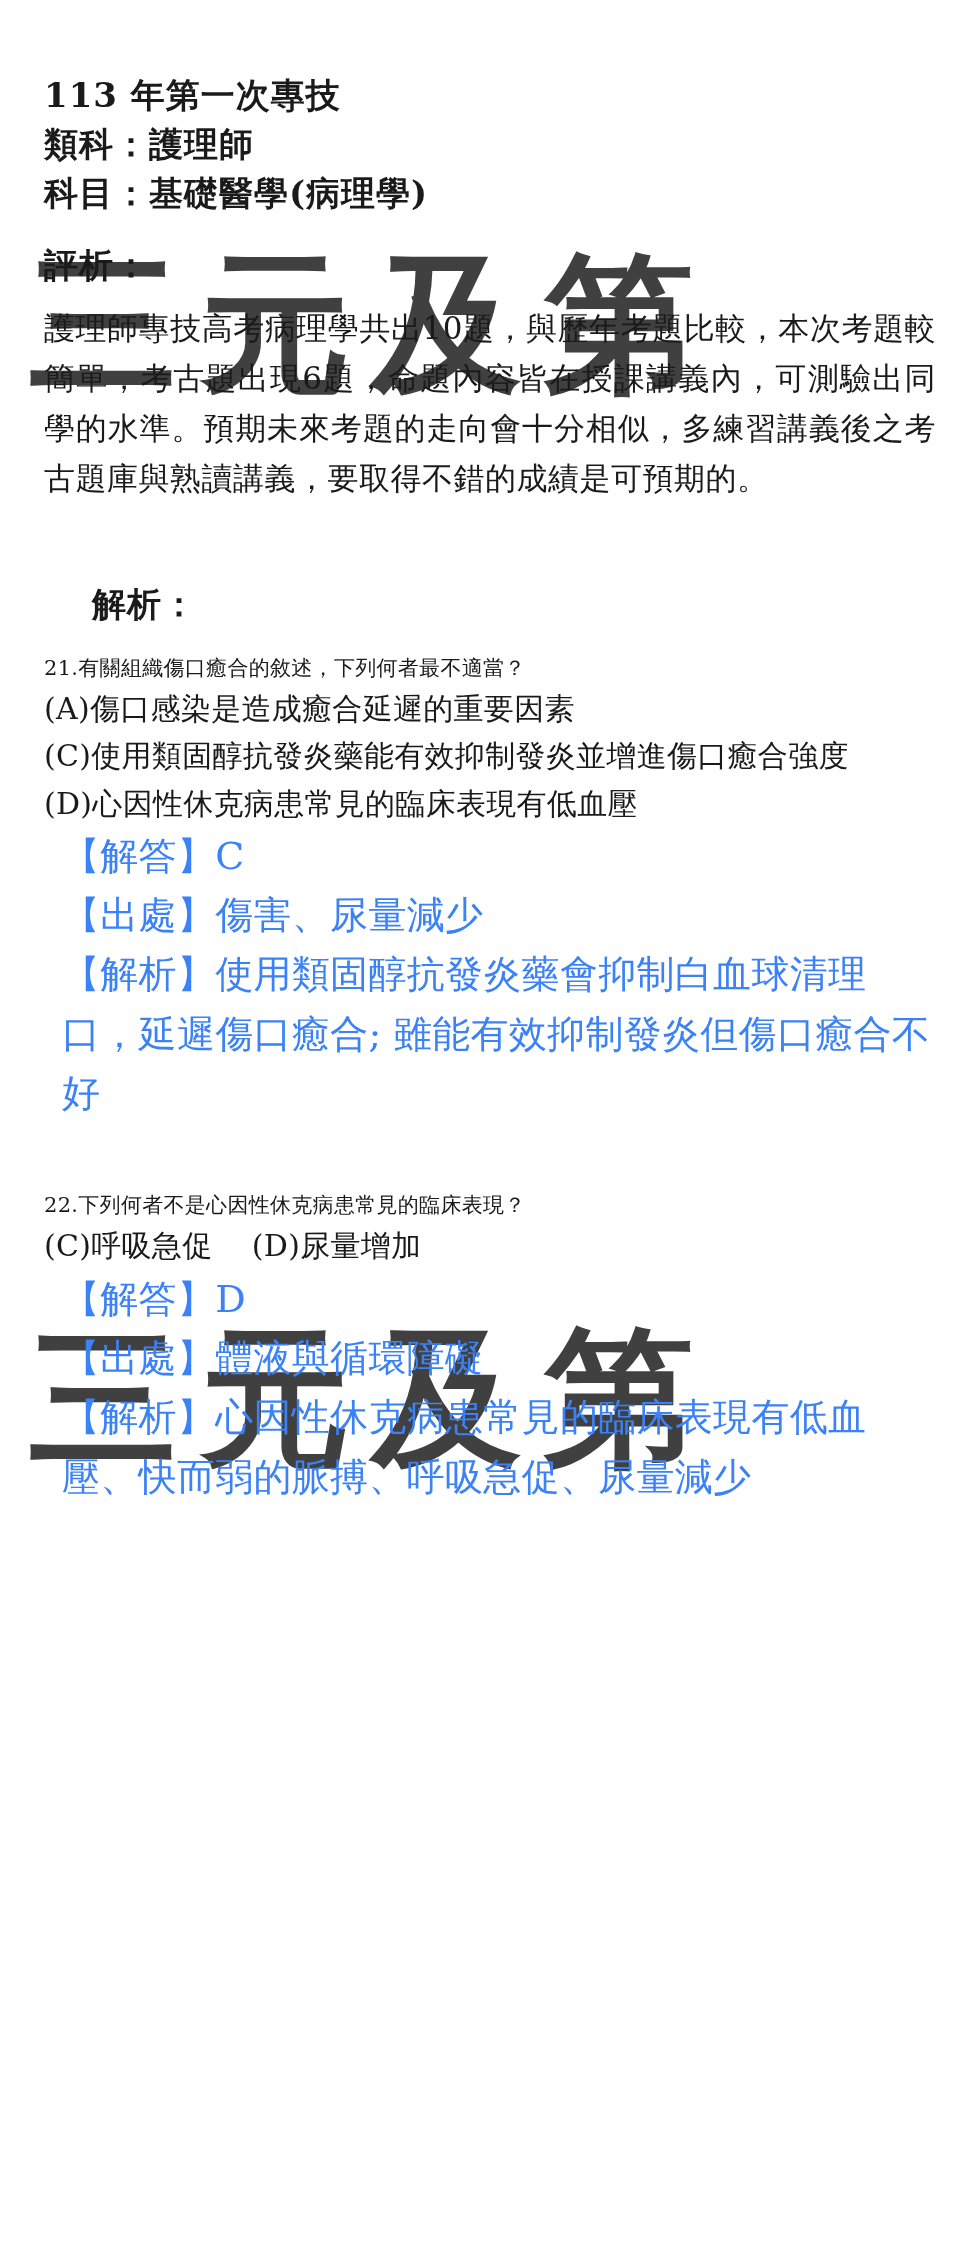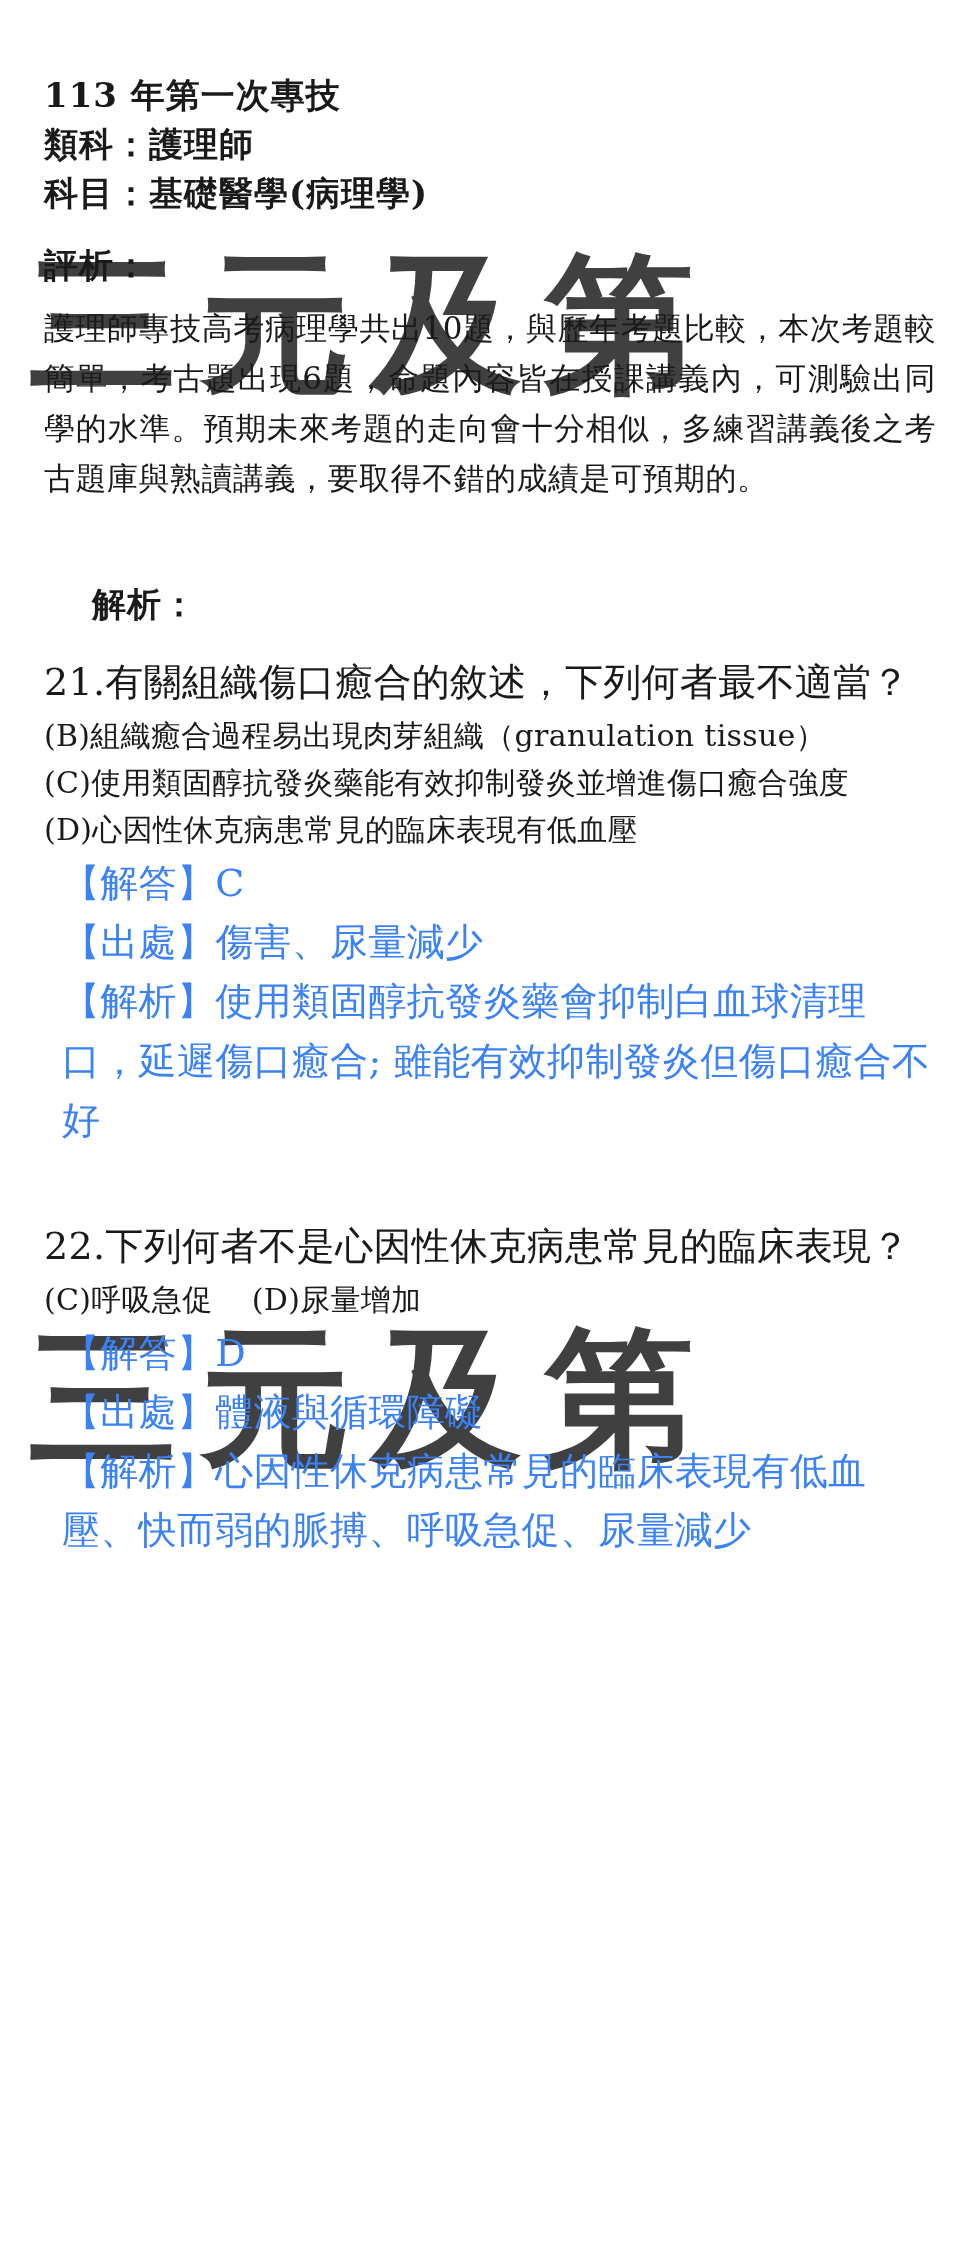--- a/index.html
+++ b/index.html
@@ -69,21 +69,21 @@
     text-align: justify;
     margin: 0 0 6px 0;
   }
 
   .q-block {
     margin-top: 30px;
   }
   .q-block.first { margin-top: 24px; }
 
   .q-stem {
-    font-size: 38px;
+    font-size: 21px;
     line-height: 1.58;
     letter-spacing: 0.3px;
     margin: 0;
   }
   .q-option {
     font-size: 30px;
     line-height: 1.58;
     letter-spacing: 0.3px;
     margin: 0;
   }
@@ -116,21 +116,21 @@
   <div class="head-line">類科：護理師</div>
   <div class="head-line">科目：基礎醫學(病理學)</div>
 
   <div class="section-title">評析：</div>
   <div class="para">護理師專技高考病理學共出10題，與歷年考題比較，本次考題較簡單，考古題出現6題，命題內容皆在授課講義內，可測驗出同學的水準。預期未來考題的走向會十分相似，多練習講義後之考古題庫與熟讀講義，要取得不錯的成績是可預期的。</div>
 
   <div class="section-title second">解析：</div>
 
   <div class="q-block first">
     <div class="q-stem">21.有關組織傷口癒合的敘述，下列何者最不適當？</div>
-    <div class="q-option">(B)組織癒合過程易出現肉芽組織（granulation tissue）</div>
+    <div class="q-option">(A)傷口感染是造成癒合延遲的重要因素</div>
     <div class="q-option">(C)使用類固醇抗發炎藥能有效抑制發炎並增進傷口癒合強度</div>
     <div class="q-option">(D)心因性休克病患常見的臨床表現有低血壓</div>
     <div class="ans-line">【解答】C</div>
     <div class="ans-line">【出處】傷害、尿量減少</div>
     <div class="ans-line">【解析】使用類固醇抗發炎藥會抑制白血球清理口，延遲傷口癒合; 雖能有效抑制發炎但傷口癒合不好</div>
   </div>
 
   <div class="spacer-between-q"></div>
 
   <div class="q-block">

